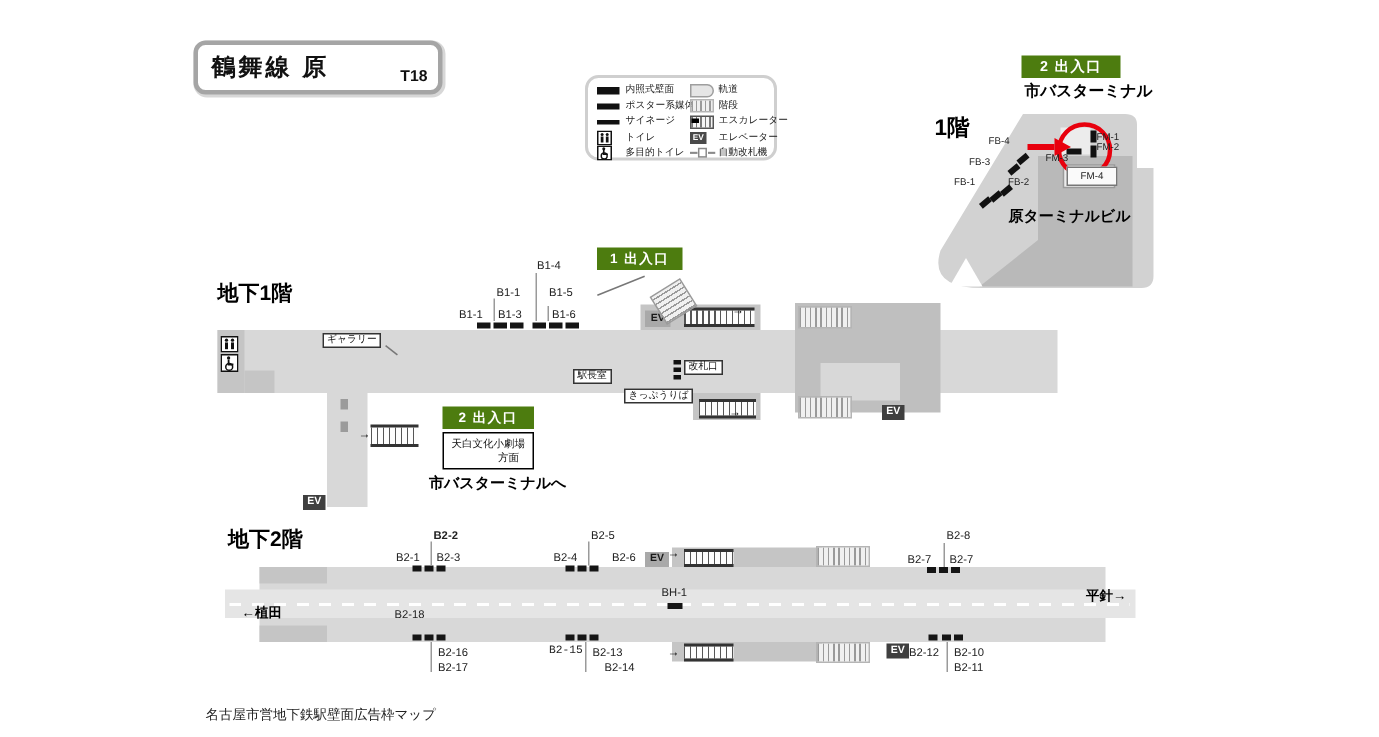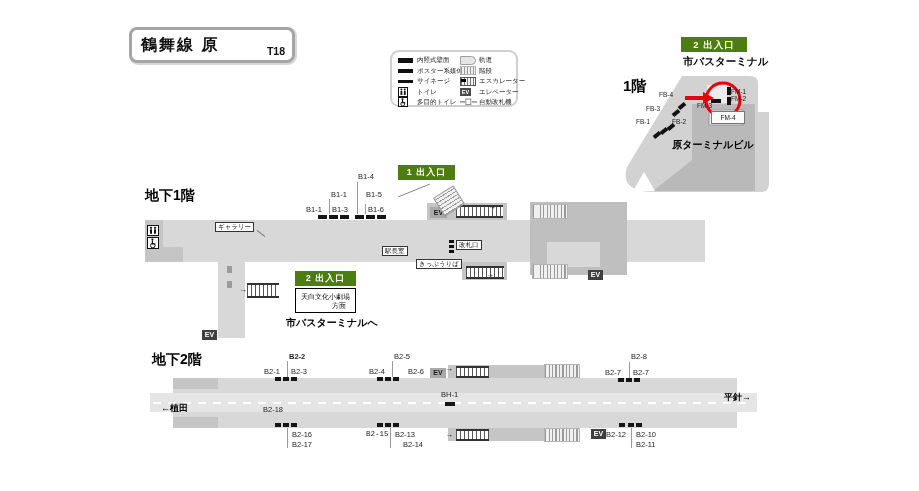--- a/index.html
+++ b/index.html
@@ -311,13 +311,14 @@
   <div class="adlbl" style="left:263px;top:406px;">B2-18</div>
   <div class="adlbl" style="left:292px;top:431px;">B2-16</div>
   <div class="adlbl" style="left:292px;top:441px;">B2-17</div>
   <div class="adlbl" style="left:366px;top:431px;font-family:Liberation Mono, monospace;">B2-15</div>
   <div class="adlbl" style="left:395px;top:431px;">B2-13</div>
   <div class="adlbl" style="left:403px;top:441px;">B2-14</div>
   <div class="adlbl" style="left:606px;top:431px;">B2-12</div>
   <div class="adlbl" style="left:636px;top:431px;">B2-10</div>
   <div class="adlbl" style="left:636px;top:441px;">B2-11</div>
 
+  <div class="abs" style="left:137px;top:470px;font-size:9px;color:#222;">名古屋市営地下鉄駅壁面広告枠マップ</div>
 </div>
 
 </body></html>

